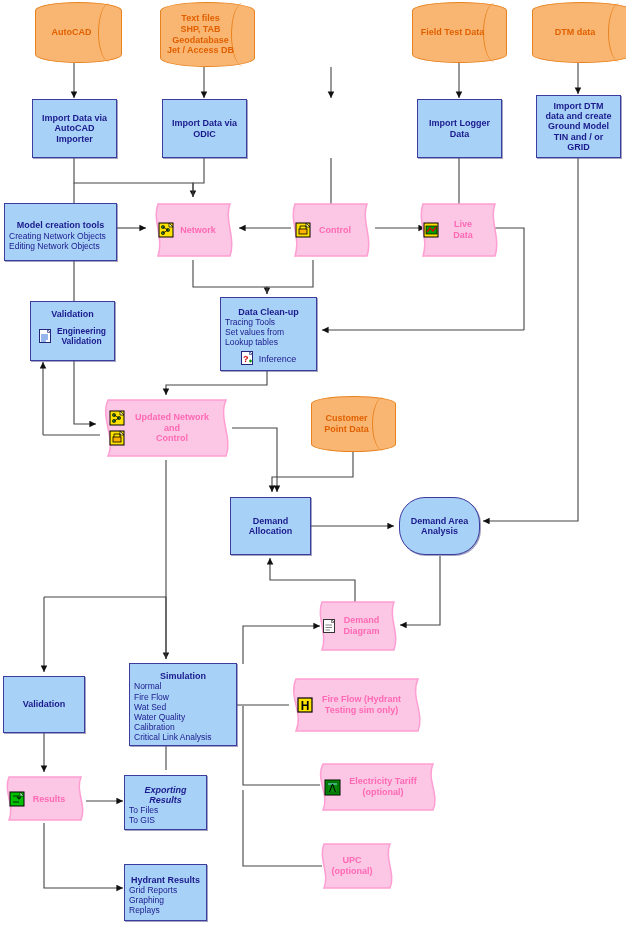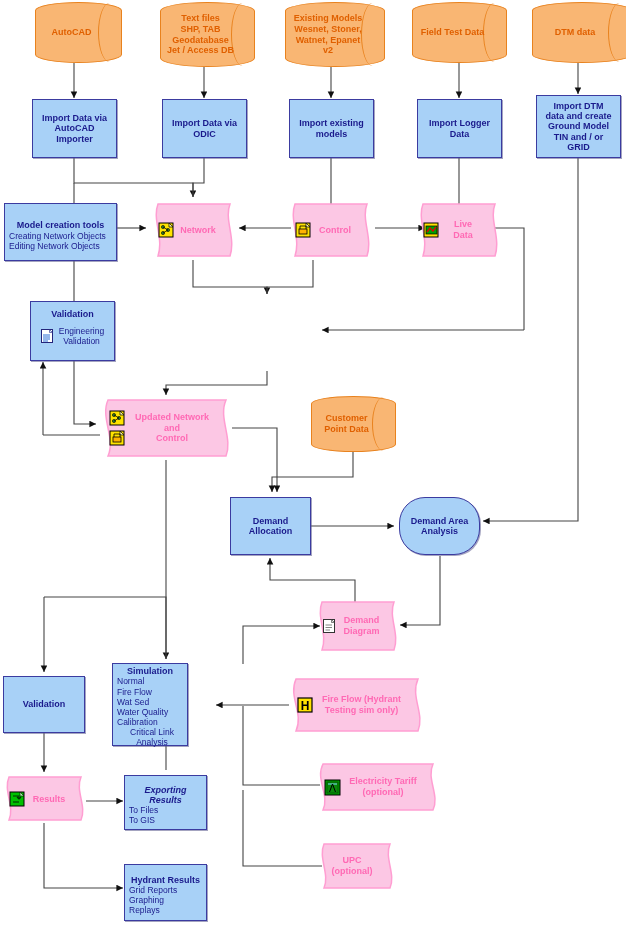--- a/index.html
+++ b/index.html
@@ -163,27 +163,20 @@
 
   <div class="node cyl" style="left:160px;top:2px;width:95px;height:65px;">
     <div class="cylbody"></div>
     <div class="cylcap"></div>
     <div class="cyltxt" style="white-space:pre-line">Text files
 SHP, TAB
 Geodatabase
 Jet / Access DB</div>
   </div>
 
-  <div class="node cyl" style="left:285px;top:2px;width:100px;height:65px;">
-    <div class="cylbody"></div>
-    <div class="cylcap"></div>
-    <div class="cyltxt" style="white-space:pre-line">Existing Models
-Wesnet, Stoner,
-Watnet, Epanet v2</div>
-  </div>
 
   <div class="node cyl" style="left:412px;top:2px;width:95px;height:61px;">
     <div class="cylbody"></div>
     <div class="cylcap"></div>
     <div class="cyltxt" style="white-space:pre-line">Field Test Data</div>
   </div>
 
   <div class="node cyl" style="left:532px;top:2px;width:100px;height:61px;">
     <div class="cylbody"></div>
     <div class="cylcap"></div>
@@ -201,24 +194,20 @@
     <div class="ttl" style="white-space:pre-line">Import Data via
 AutoCAD
 Importer</div>
   </div>
 
   <div class="node proc" style="left:162px;top:99px;width:85px;height:59px;">
     <div class="ttl" style="white-space:pre-line">Import Data via
 ODIC</div>
   </div>
 
-  <div class="node proc" style="left:289px;top:99px;width:85px;height:59px;">
-    <div class="ttl" style="white-space:pre-line">Import existing
-models</div>
-  </div>
 
   <div class="node proc" style="left:417px;top:99px;width:85px;height:59px;">
     <div class="ttl" style="white-space:pre-line">Import Logger
 Data</div>
   </div>
 
   <div class="node proc" style="left:536px;top:95px;width:85px;height:63px;">
     <div class="ttl" style="white-space:pre-line">Import DTM
 data and create
 Ground Model
@@ -240,37 +229,57 @@
           <rect x="0.5" y="0.5" width="11" height="13" fill="#fff" stroke="#24247a"></rect>
           <path d="M8.5 0.5 L11.5 3.5 L8.5 3.5 Z" fill="#cfe3ff" stroke="#24247a" stroke-width=".6"></path>
           <g stroke="#2b6ed6" stroke-width="1">
             <line x1="2" y1="6" x2="9" y2="6"></line>
               <line x1="2" y1="8" x2="9" y2="8"></line>
             <line x1="2" y1="10" x2="9" y2="10"></line>
               <line x1="2" y1="12" x2="7" y2="12"></line>
           </g>
         </svg>
       </span>
-      <span style="font-weight:normal;font-size:8.5px;line-height:1.15;white-space:pre-line;text-align:center;">Engineering
+      <span style="font-weight:bold;font-size:8.5px;line-height:1.15;white-space:pre-line;text-align:center;">Engineering
 Validation</span>
     </div>
   </div>
 
+  <div class="node proc left-sub" style="left:220px;top:297px;width:97px;height:74px;padding-top:5px;">
+    <div class="ttl" style="align-self:center;">Data Clean-up</div>
+    <div class="sub">Tracing Tools</div>
+    <div class="sub">Set values from</div>
+    <div class="sub">Lookup tables</div>
+    <div style="display:flex;align-items:center;align-self:center;margin-top:4px;">
+      <span class="ic">
+        <svg width="13" height="15" viewBox="0 0 13 15">
+          <rect x="0.5" y="0.5" width="11" height="13" fill="#fff" stroke="#24247a"></rect>
+          <path d="M8.5 0.5 L11.5 3.5 L8.5 3.5 Z" fill="#cfe3ff" stroke="#24247a" stroke-width=".6"></path>
+          <text x="2" y="11" font-size="9" font-family="'Liberation Sans',sans-serif" fill="#d00000" font-weight="bold">?</text>
+          <g stroke="#0a9a0a" stroke-width="1.3">
+              <line x1="8" y1="10" x2="11" y2="10"></line>
+              <line x1="9.5" y1="8.5" x2="9.5" y2="11.5"></line>
+            </g>
+        </svg>
+      </span>
+      <span style="font-weight:normal;font-size:9px;">Inference</span>
+    </div>
+  </div>
 
   <div class="node proc" style="left:230px;top:497px;width:81px;height:58px;">
     <div class="ttl" style="white-space:pre-line">Demand
 Allocation</div>
   </div>
 
   <div class="node proc" style="left:399px;top:497px;width:81px;height:58px;border-radius:26px;">
     <div class="ttl" style="white-space:pre-line">Demand Area
 Analysis</div>
   </div>
 
-  <div class="node proc left-sub" style="left:112px;top:663px;width:76px;height:83px;padding-top:4px;">
+  <div class="node proc left-sub" style="left:129px;top:663px;width:108px;height:83px;padding-top:4px;">
     <div class="ttl" style="align-self:center;">Simulation</div>
     <div class="sub">Normal</div>
     <div class="sub">Fire Flow</div>
     <div class="sub">Wat Sed</div>
     <div class="sub">Water Quality</div>
     <div class="sub">Calibration</div>
     <div class="sub">Critical Link Analysis</div>
   </div>
 
   <div class="node proc" style="left:3px;top:676px;width:82px;height:57px;">

